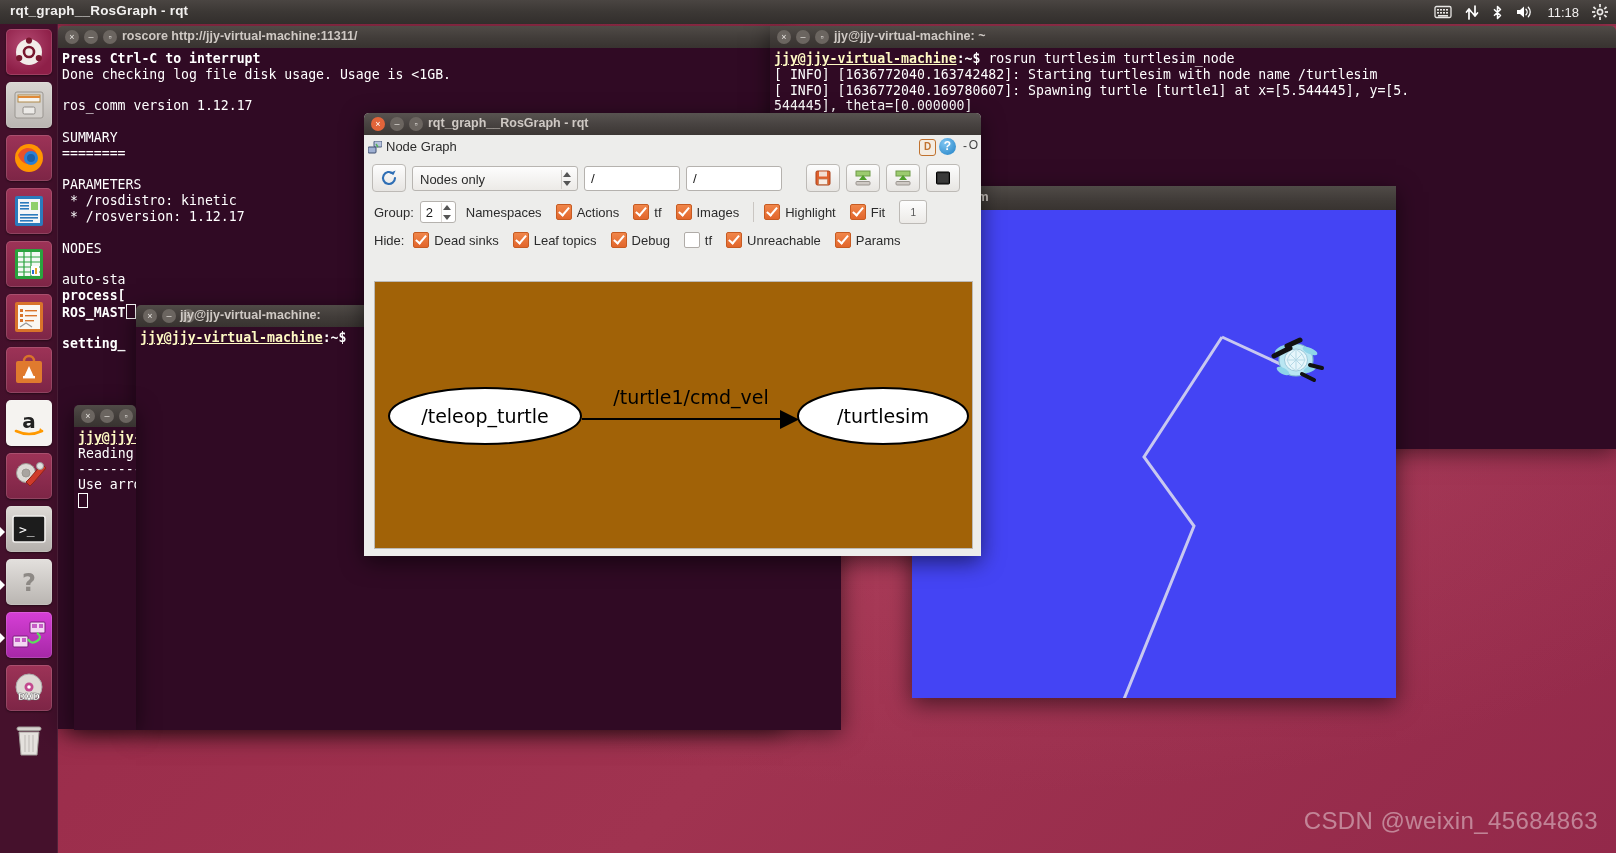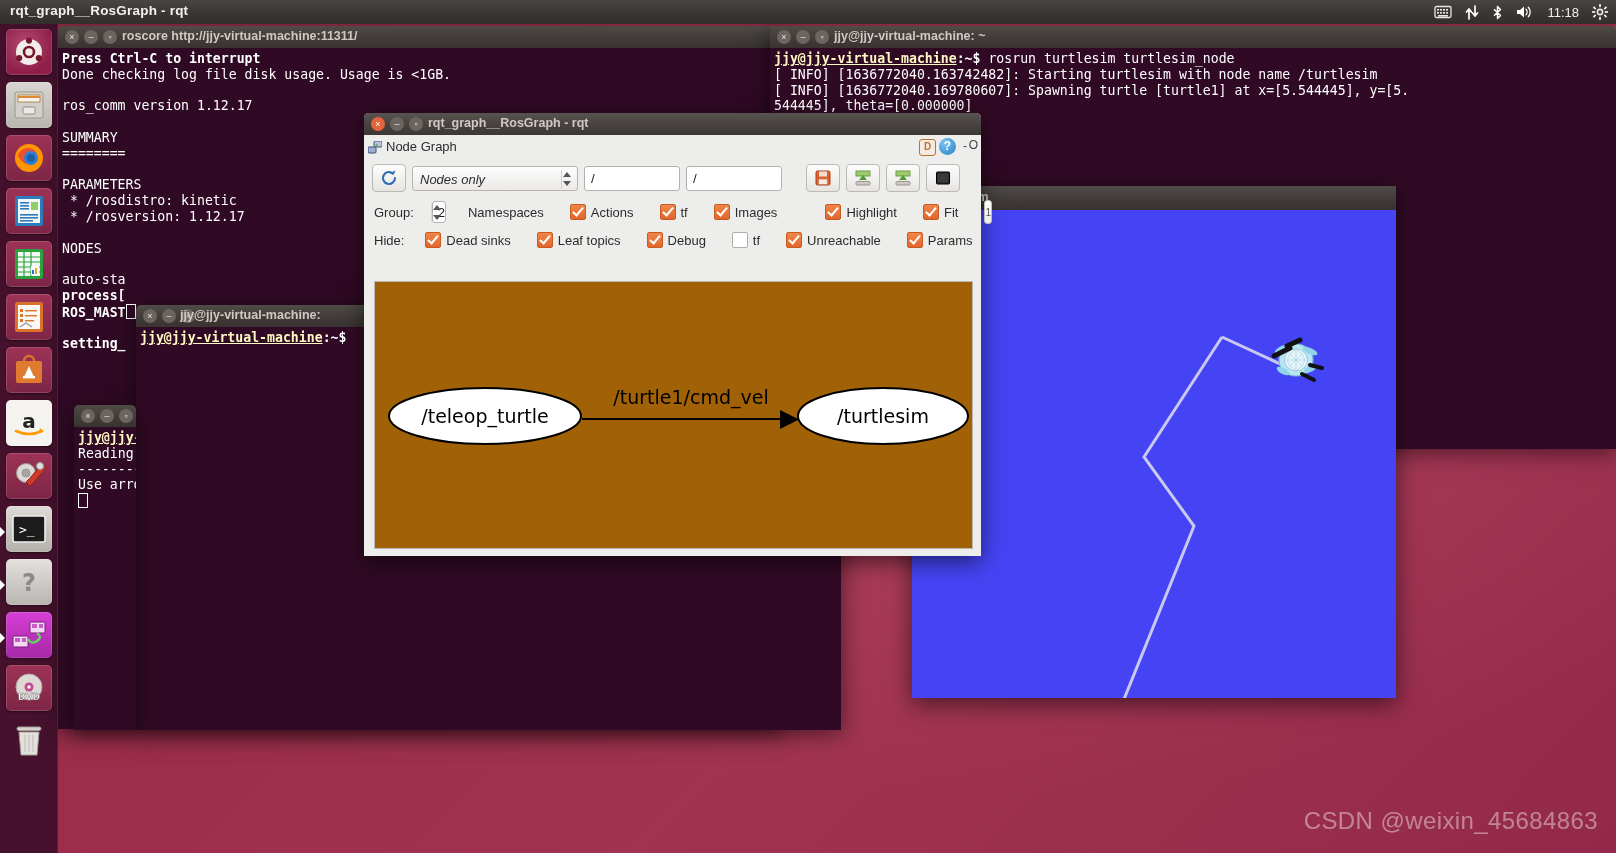--- a/index.html
+++ b/index.html
@@ -70,34 +70,34 @@
   .rqt-head .minb{position:absolute;right:14px;top:4px;font-size:12px;color:#444;}
   .rqt-head .maxb{position:absolute;right:3px;top:3px;font-size:12px;color:#444;}
 
   .rqt-tools{position:relative;height:30px;margin:2px 8px 0 8px;display:flex;
     align-items:center;gap:6px;}
   .tbtn{width:32px;height:26px;border:1px solid #bdbab6;border-radius:4px;
     background:linear-gradient(180deg,#fdfdfd,#e7e5e2);display:flex;
     align-items:center;justify-content:center;}
   .combo{width:166px;height:25px;border:1px solid #b8b5b1;border-radius:3px;
     background:linear-gradient(180deg,#fdfdfd,#eceae7);position:relative;
-    font-size:13px;color:#2b2b2b;line-height:25px;padding-left:7px;box-sizing:border-box;font-style:italic;}
+    font-size:13px;color:#2b2b2b;line-height:25px;padding-left:7px;box-sizing:border-box;}
   .combo .arr{position:absolute;right:5px;top:3px;width:10px;height:19px;
     display:flex;flex-direction:column;align-items:center;justify-content:space-around;
     border-left:1px solid #d2cfcb;}
   .tri-u{width:0;height:0;border-left:4px solid transparent;border-right:4px solid transparent;
     border-bottom:5px solid #555;}
   .tri-d{width:0;height:0;border-left:4px solid transparent;border-right:4px solid transparent;
     border-top:5px solid #555;}
   .tinput{height:25px;border:1px solid #b5b2ae;border-radius:3px;background:#fff;
     font-size:13.5px;color:#1e1e1e;padding-left:6px;box-sizing:border-box;
     font-family:"Liberation Sans",sans-serif;line-height:24px;}
 
   .optrow{display:flex;align-items:center;height:26px;margin:2px 10px 0 10px;
-    font-size:13px;color:#2c2c2c;gap:12px;}
+    font-size:13px;color:#2c2c2c;gap:0;}
   .optrow .lbl{margin-right:6px;}
   .chk{width:14px;height:14px;border-radius:2px;border:1px solid #b0aca8;background:#fff;
     display:inline-block;position:relative;margin-right:5px;flex:none;}
   .chk.on{background:linear-gradient(180deg,#f0864a,#e2662c);border-color:#c75b22;}
   .chk.on:after{content:"";position:absolute;left:4px;top:0px;width:4px;height:9px;
     border:solid #fff;border-width:0 2px 2px 0;transform:rotate(40deg);}
   .citem{display:flex;align-items:center;margin-right:14px;white-space:nowrap;}
   .spin{width:36px;height:22px;border:1px solid #b5b2ae;border-radius:3px;background:#fff;
     position:relative;font-size:13px;color:#1e1e1e;line-height:21px;padding-left:5px;
     box-sizing:border-box;margin-right:10px;}

